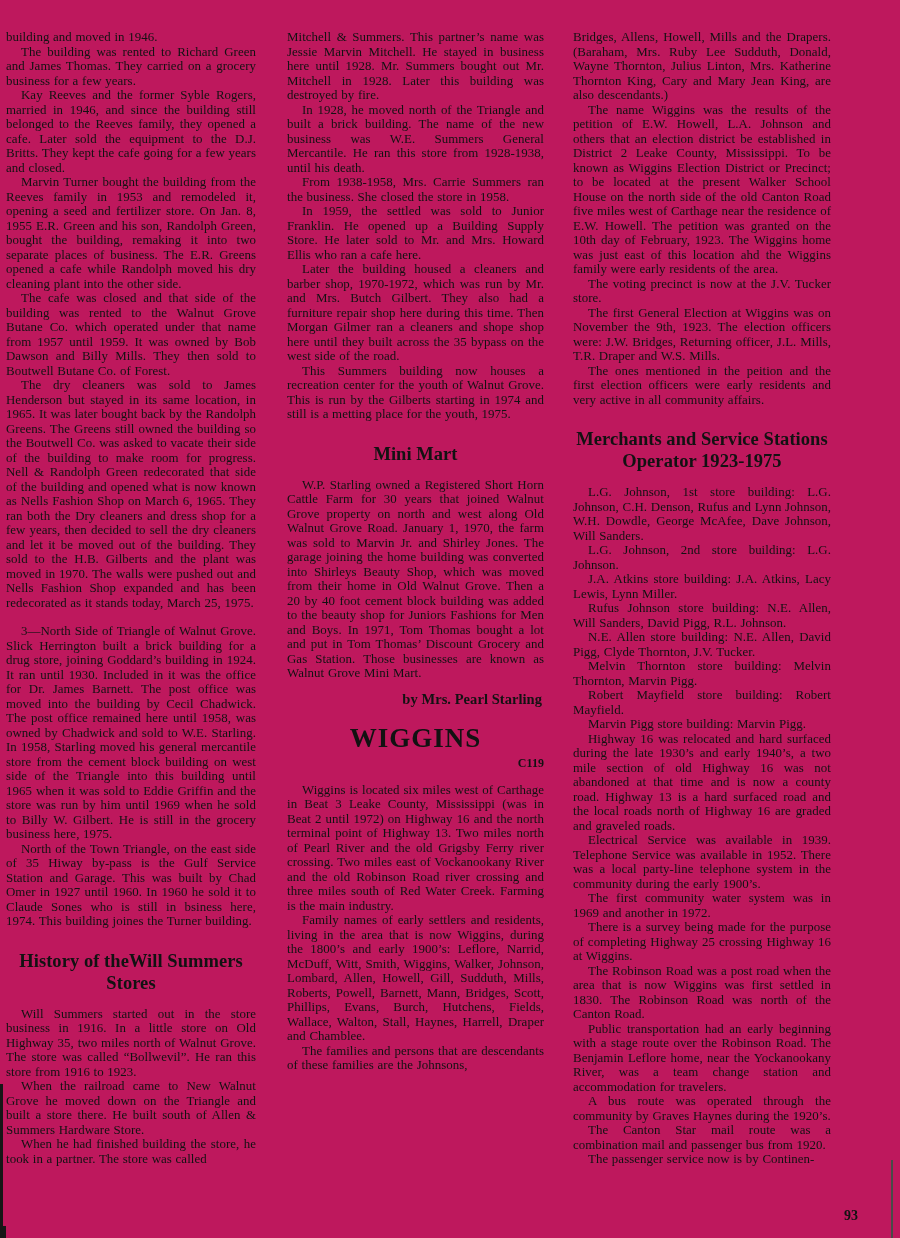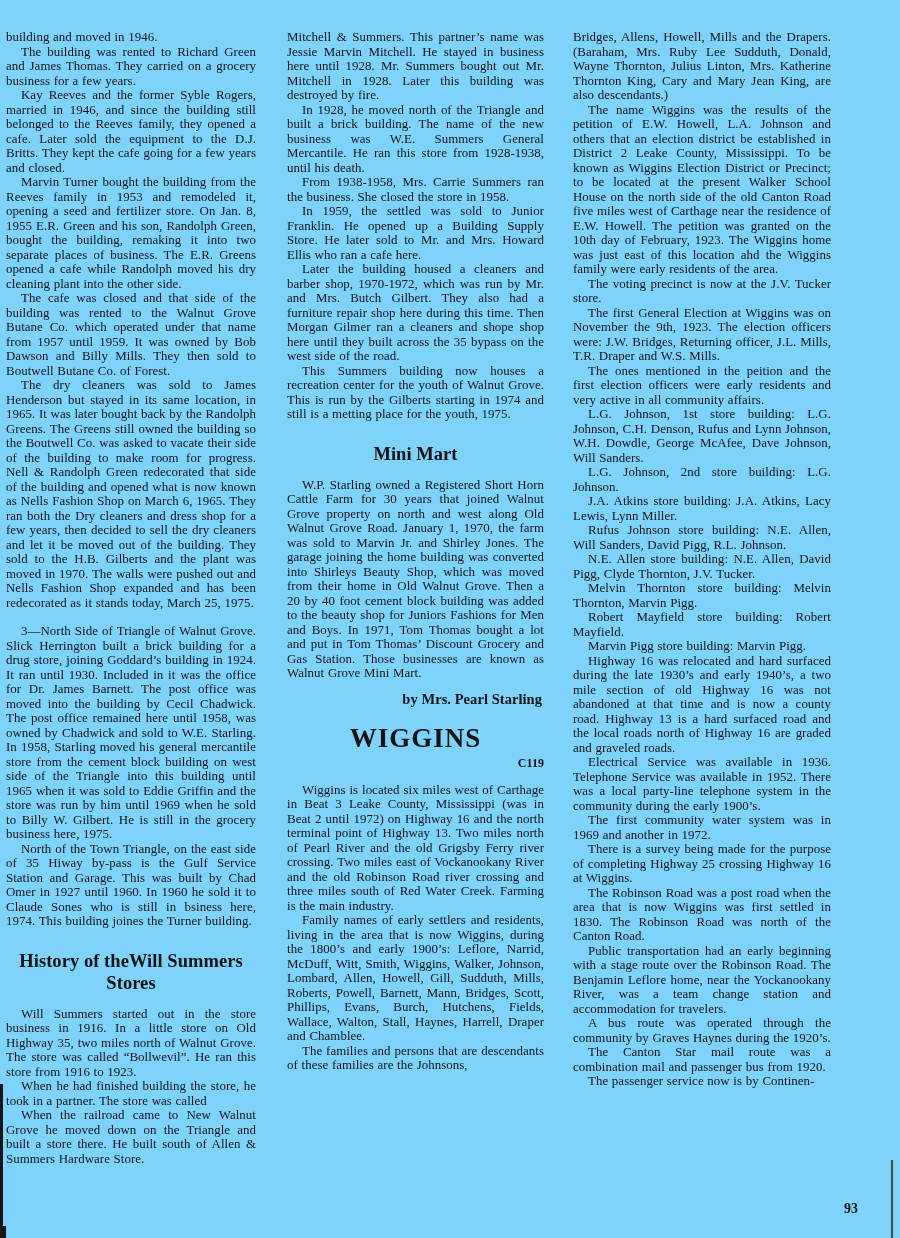--- a/index.html
+++ b/index.html
@@ -4,21 +4,21 @@
 <style>
   html, body { margin:0; padding:0; }
   body {
     width:900px; height:1238px;
     background:#e8e8e6;
     font-family:"Liberation Serif", serif;
   }
   .page {
     position:relative;
     width:900px; height:1238px;
-    background:#7dd3fc;
+    background:#be185d;
     color:#121212;
     overflow:hidden;
   }
   .columns {
     display:flex;
     padding:30px 0 0 6px;
     align-items:flex-start;
   }
   .column {
     font-size:12.9px;
@@ -65,21 +65,21 @@
   .article-code {
     margin:1px 0 11px 0;
     text-align:right;
     font-weight:bold;
     font-size:12px;
     line-height:18px;
   }
 
   .page-number {
     position:absolute;
-    right:42px; bottom:21px;
+    right:42px; bottom:14px;
     font-size:14px;
     font-weight:bold;
   }
 
   .artifact-left-edge {
     position:absolute;
     left:0; top:1084px;
     width:3px; height:154px;
     background:#161616;
   }
@@ -108,22 +108,22 @@
         <p class="para">Marvin Turner bought the building from the Reeves family in 1953 and remodeled it, opening a seed and fertilizer store. On Jan. 8, 1955 E.R. Green and his son, Randolph Green, bought the building, remaking it into two separate places of business. The E.R. Greens opened a cafe while Randolph moved his dry cleaning plant into the other side.</p>
         <p class="para">The cafe was closed and that side of the building was rented to the Walnut Grove Butane Co. which operated under that name from 1957 until 1959. It was owned by Bob Dawson and Billy Mills. They then sold to Boutwell Butane Co. of Forest.</p>
         <p class="para">The dry cleaners was sold to James Henderson but stayed in its same location, in 1965. It was later bought back by the Randolph Greens. The Greens still owned the building so the Boutwell Co. was asked to vacate their side of the building to make room for progress. Nell &amp; Randolph Green redecorated that side of the building and opened what is now known as Nells Fashion Shop on March 6, 1965. They ran both the Dry cleaners and dress shop for a few years, then decided to sell the dry cleaners and let it be moved out of the building. They sold to the H.B. Gilberts and the plant was moved in 1970. The walls were pushed out and Nells Fashion Shop expanded and has been redecorated as it stands today, March 25, 1975.</p>
         <p class="para space-before">3—North Side of Triangle of Walnut Grove. Slick Herrington built a brick building for a drug store, joining Goddard’s building in 1924. It ran until 1930. Included in it was the office for Dr. James Barnett. The post office was moved into the building by Cecil Chadwick. The post office remained here until 1958, was owned by Chadwick and sold to W.E. Starling. In 1958, Starling moved his general mercantile store from the cement block building on west side of the Triangle into this building until 1965 when it was sold to Eddie Griffin and the store was run by him until 1969 when he sold to Billy W. Gilbert. He is still in the grocery business here, 1975.</p>
         <p class="para">North of the Town Triangle, on the east side of 35 Hiway by-pass is the Gulf Service Station and Garage. This was built by Chad Omer in 1927 until 1960. In 1960 he sold it to Claude Sones who is still in bsiness here, 1974. This building joines the Turner building.</p>
         <h2 class="section-heading">
           <span class="heading-line">History of theWill Summers</span>
           <span class="heading-line">Stores</span>
         </h2>
         <p class="para">Will Summers started out in the store business in 1916. In a little store on Old Highway 35, two miles north of Walnut Grove. The store was called “Bollwevil”. He ran this store from 1916 to 1923.</p>
+        <p class="para">When the railroad came to New Walnut Grove he moved down on the Triangle and built a store there. He built south of Allen &amp; Summers Hardware Store.</p>
         <p class="para">When he had finished building the store, he took in a partner. The store was called</p>
-        <p class="para">When the railroad came to New Walnut Grove he moved down on the Triangle and built a store there. He built south of Allen &amp; Summers Hardware Store.</p>
       </div>
     <div class="column column-2">
         <p class="para no-indent">Mitchell &amp; Summers. This partner’s name was Jessie Marvin Mitchell. He stayed in business here until 1928. Mr. Summers bought out Mr. Mitchell in 1928. Later this building was destroyed by fire.</p>
         <p class="para">In 1928, he moved north of the Triangle and built a brick building. The name of the new business was W.E. Summers General Mercantile. He ran this store from 1928-1938, until his death.</p>
         <p class="para">From 1938-1958, Mrs. Carrie Summers ran the business. She closed the store in 1958.</p>
         <p class="para">In 1959, the settled was sold to Junior Franklin. He opened up a Building Supply Store. He later sold to Mr. and Mrs. Howard Ellis who ran a cafe here.</p>
         <p class="para">Later the building housed a cleaners and barber shop, 1970-1972, which was run by Mr. and Mrs. Butch Gilbert. They also had a furniture repair shop here during this time. Then Morgan Gilmer ran a cleaners and shope shop here until they built across the 35 bypass on the west side of the road.</p>
         <p class="para">This Summers building now houses a recreation center for the youth of Walnut Grove. This is run by the Gilberts starting in 1974 and still is a metting place for the youth, 1975.</p>
         <h2 class="section-heading">
           <span class="heading-line">Mini Mart</span>
@@ -135,30 +135,34 @@
         <p class="para">Wiggins is located six miles west of Carthage in Beat 3 Leake County, Mississippi (was in Beat 2 until 1972) on Highway 16 and the north terminal point of Highway 13. Two miles north of Pearl River and the old Grigsby Ferry river crossing. Two miles east of Vockanookany River and the old Robinson Road river crossing and three miles south of Red Water Creek. Farming is the main industry.</p>
         <p class="para">Family names of early settlers and residents, living in the area that is now Wiggins, during the 1800’s and early 1900’s: Leflore, Narrid, McDuff, Witt, Smith, Wiggins, Walker, Johnson, Lombard, Allen, Howell, Gill, Sudduth, Mills, Roberts, Powell, Barnett, Mann, Bridges, Scott, Phillips, Evans, Burch, Hutchens, Fields, Wallace, Walton, Stall, Haynes, Harrell, Draper and Chamblee.</p>
         <p class="para">The families and persons that are descendants of these families are the Johnsons,</p>
       </div>
     <div class="column column-3">
         <p class="para no-indent">Bridges, Allens, Howell, Mills and the Drapers. (Baraham, Mrs. Ruby Lee Sudduth, Donald, Wayne Thornton, Julius Linton, Mrs. Katherine Thornton King, Cary and Mary Jean King, are also descendants.)</p>
         <p class="para">The name Wiggins was the results of the petition of E.W. Howell, L.A. Johnson and others that an election district be established in District 2 Leake County, Mississippi. To be known as Wiggins Election District or Precinct; to be located at the present Walker School House on the north side of the old Canton Road five miles west of Carthage near the residence of E.W. Howell. The petition was granted on the 10th day of February, 1923. The Wiggins home was just east of this location ahd the Wiggins family were early residents of the area.</p>
         <p class="para">The voting precinct is now at the J.V. Tucker store.</p>
         <p class="para">The first General Election at Wiggins was on November the 9th, 1923. The election officers were: J.W. Bridges, Returning officer, J.L. Mills, T.R. Draper and W.S. Mills.</p>
         <p class="para">The ones mentioned in the peition and the first election officers were early residents and very active in all community affairs.</p>
+        <h2 class="section-heading">
+          <span class="heading-line">Merchants and Service Stations</span>
+          <span class="heading-line">Operator 1923-1975</span>
+        </h2>
         <p class="para">L.G. Johnson, 1st store building: L.G. Johnson, C.H. Denson, Rufus and Lynn Johnson, W.H. Dowdle, George McAfee, Dave Johnson, Will Sanders.</p>
         <p class="para">L.G. Johnson, 2nd store building: L.G. Johnson.</p>
         <p class="para">J.A. Atkins store building: J.A. Atkins, Lacy Lewis, Lynn Miller.</p>
         <p class="para">Rufus Johnson store building: N.E. Allen, Will Sanders, David Pigg, R.L. Johnson.</p>
         <p class="para">N.E. Allen store building: N.E. Allen, David Pigg, Clyde Thornton, J.V. Tucker.</p>
         <p class="para">Melvin Thornton store building: Melvin Thornton, Marvin Pigg.</p>
         <p class="para">Robert Mayfield store building: Robert Mayfield.</p>
         <p class="para">Marvin Pigg store building: Marvin Pigg.</p>
         <p class="para">Highway 16 was relocated and hard surfaced during the late 1930’s and early 1940’s, a two mile section of old Highway 16 was not abandoned at that time and is now a county road. Highway 13 is a hard surfaced road and the local roads north of Highway 16 are graded and graveled roads.</p>
-        <p class="para">Electrical Service was available in 1936. Telephone Service was available in 1952. There was a local party-line telephone system in the community during the early 1900’s.</p>
+        <p class="para">Electrical Service was available in 1939. Telephone Service was available in 1952. There was a local party-line telephone system in the community during the early 1900’s.</p>
         <p class="para">The first community water system was in 1969 and another in 1972.</p>
         <p class="para">There is a survey being made for the purpose of completing Highway 25 crossing Highway 16 at Wiggins.</p>
         <p class="para">The Robinson Road was a post road when the area that is now Wiggins was first settled in 1830. The Robinson Road was north of the Canton Road.</p>
         <p class="para">Public transportation had an early beginning with a stage route over the Robinson Road. The Benjamin Leflore home, near the Yockanookany River, was a team change station and accommodation for travelers.</p>
         <p class="para">A bus route was operated through the community by Graves Haynes during the 1920’s.</p>
         <p class="para">The Canton Star mail route was a combination mail and passenger bus from 1920.</p>
         <p class="para">The passenger service now is by Continen-</p>
       </div>
   </div>
   <div class="page-number">93</div>

